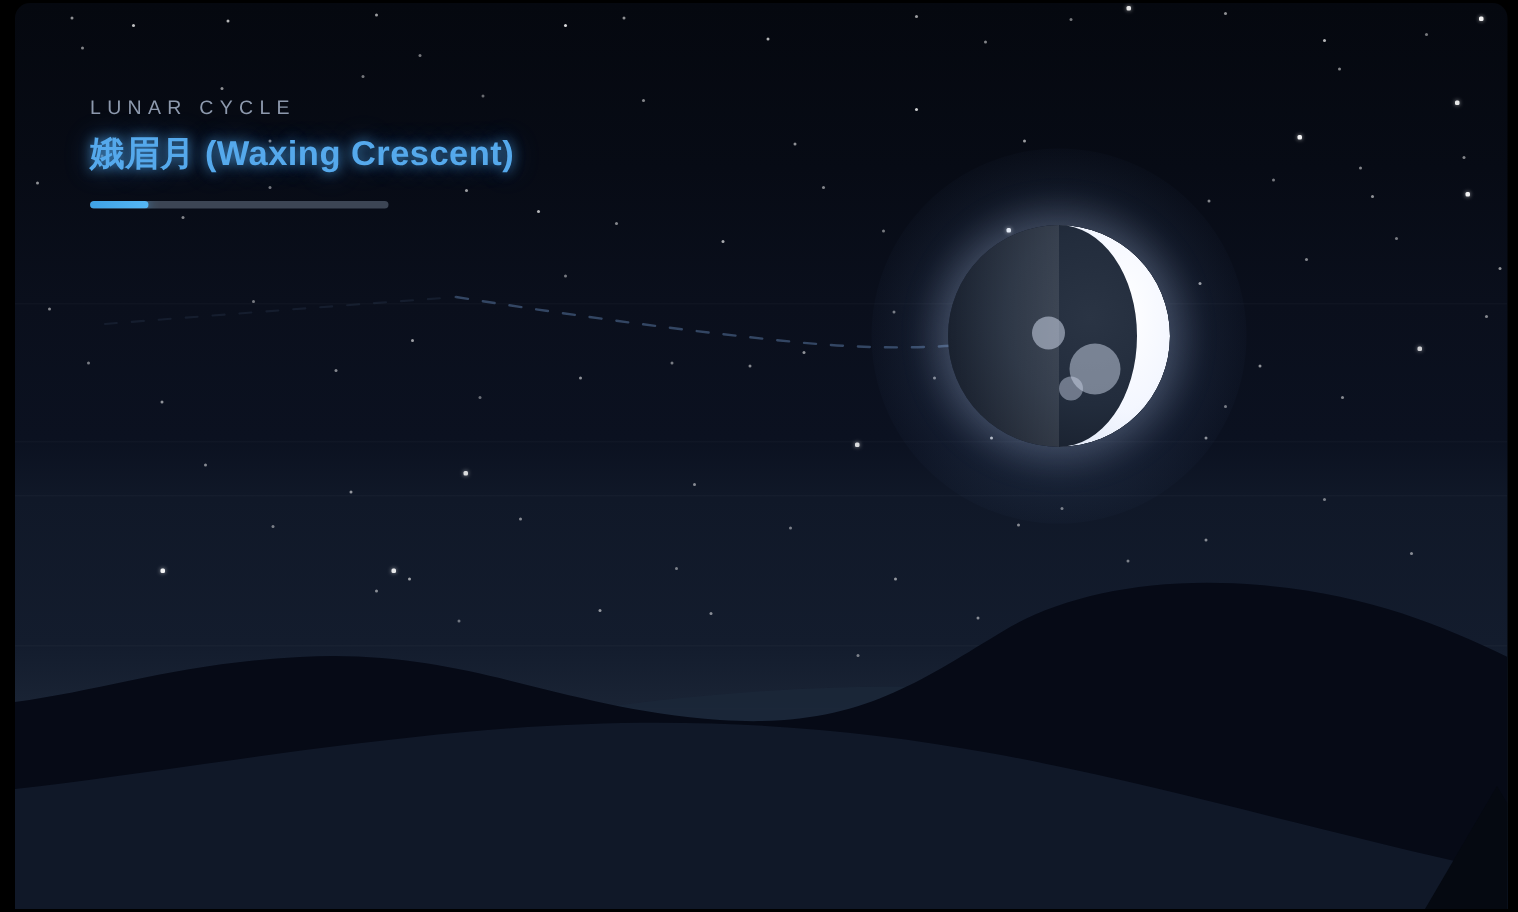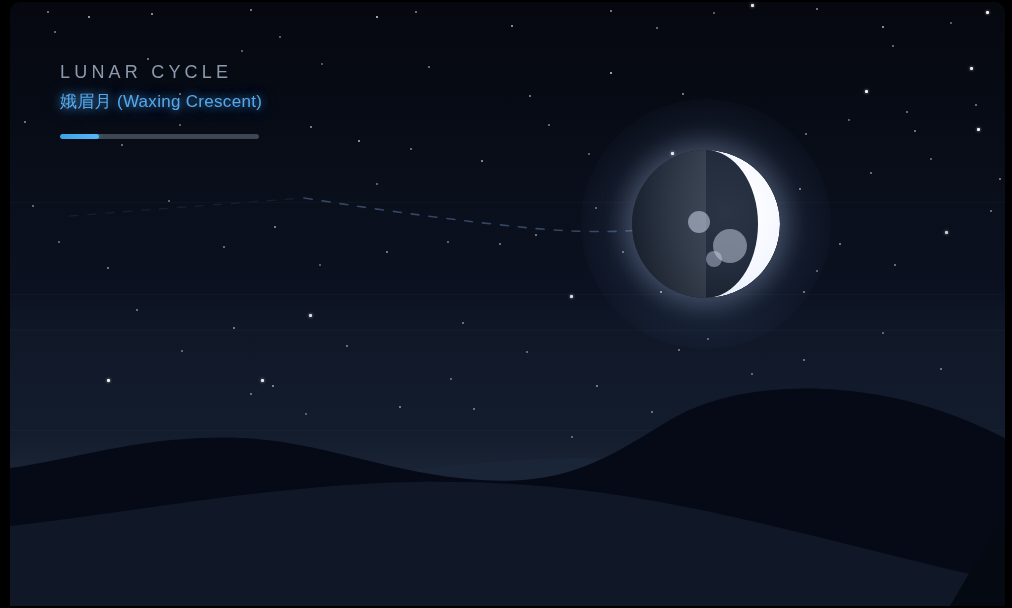--- a/index.html
+++ b/index.html
@@ -116,39 +116,39 @@
   }
 
   
   #hud {
     position: absolute;
     left: 50px;
     top: 60px;
     width: 430px;
   }
   #eyebrow {
-    font-size: 18px;
+    font-size: 13px;
     letter-spacing: 4.2px;
     color: #8d99ad;
     font-weight: 400;
     line-height: 20px;
   }
   #day-title {
     margin-top: 9px;
     font-size: 33px;
     font-weight: bold;
     color: #ffffff;
     line-height: 40px;
     letter-spacing: 1px;
     text-shadow: 0 0 14px rgba(160,195,240,0.35);
   }
   #phase-name {
     margin-top: 5px;
-    font-size: 17px;
-    font-weight: 400;
+    font-size: 23px;
+    font-weight: 700;
     color: #55a9ec;
     line-height: 30px;
     letter-spacing: 0.3px;
     text-shadow:
       0 0 8px rgba(80,170,240,0.75),
       0 0 18px rgba(70,150,230,0.45);
   }
   #progress-track {
     margin-top: 17px;
     width: 199px;

